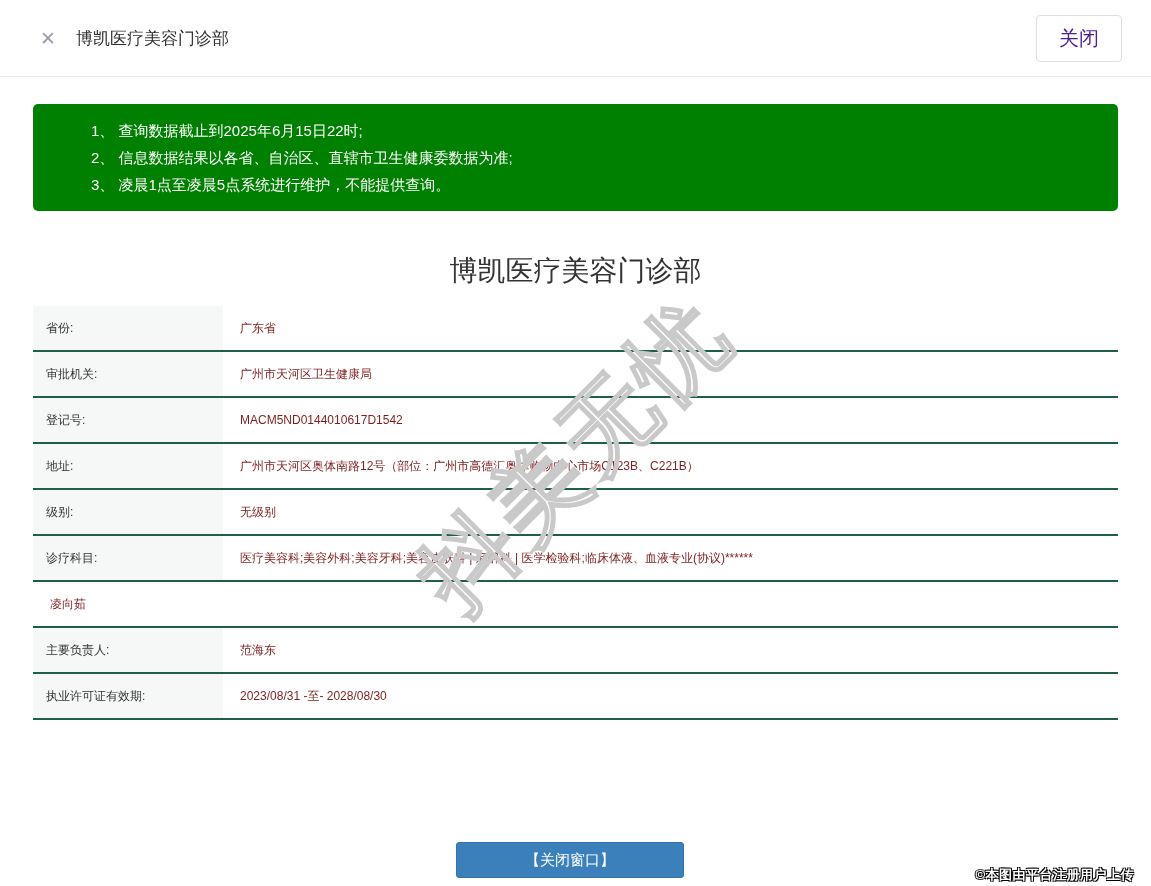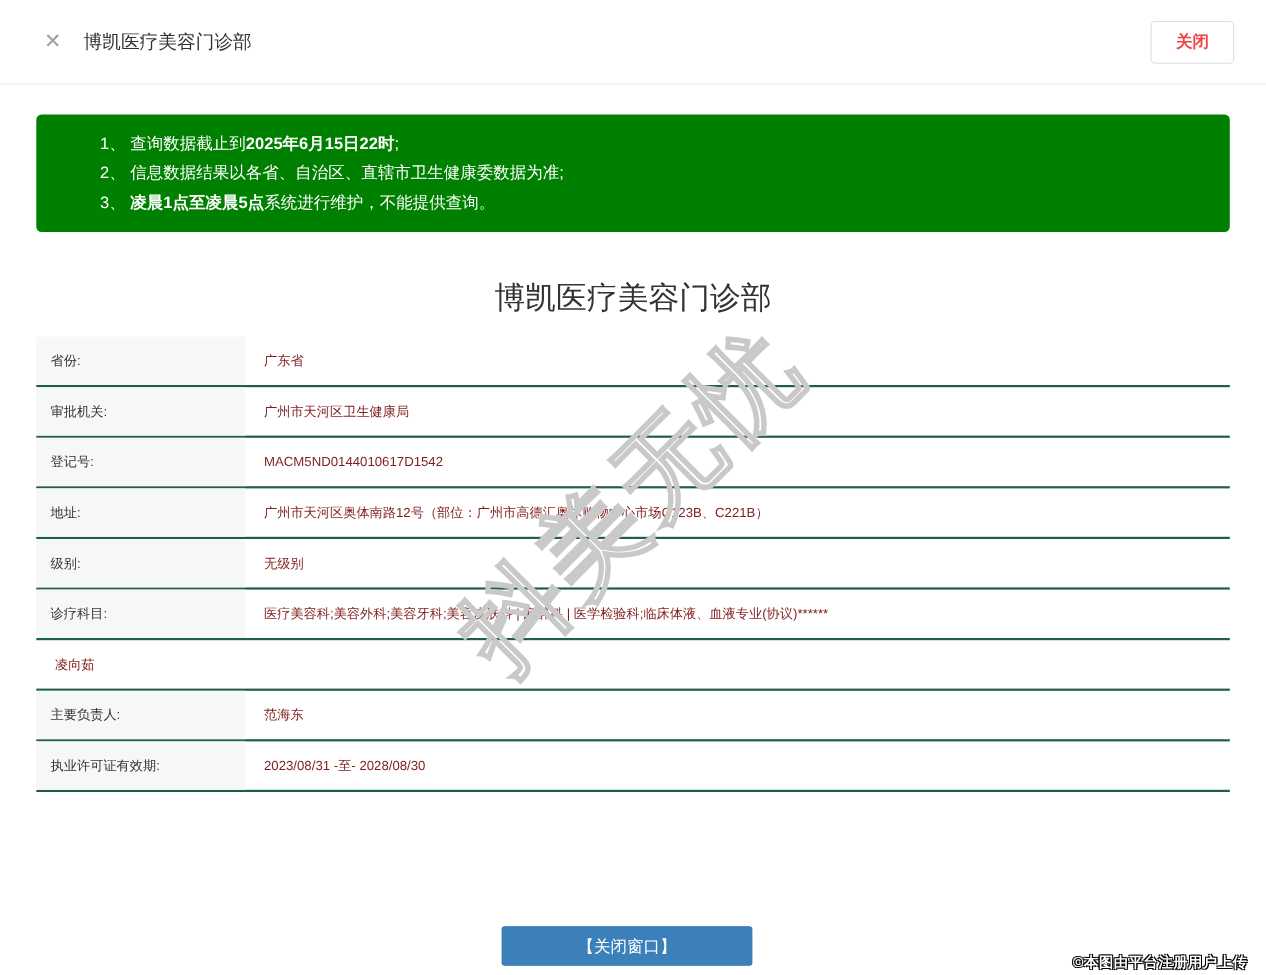--- a/index.html
+++ b/index.html
@@ -13,32 +13,31 @@
     height:77px;border-bottom:1px solid #ebebeb;background:#fff;
     display:flex;align-items:center;box-sizing:border-box;
     padding:0 29px 0 40px;
   }
   .close-x{
     font-size:19px;color:#9aa0a6;margin-right:20px;cursor:pointer;
     line-height:1;user-select:none;
   }
   .header-title{font-size:17px;color:#303133;flex:1;}
   .btn-header-close{
-    border:1px solid #dcdfe6;background:#fff;color:#ef4444;
-    font-size:15px;padding:9px 22px;border-radius:4px;cursor:pointer;
+    border:1px solid #dcdfe6;background:#fff;color:#4c1d95;
+    font-size:20px;padding:9px 22px;border-radius:4px;cursor:pointer;
     font-family:inherit;
-    font-weight:bold;
   }
   
   .notice{
     margin:27px 33px 0 33px;background:#008000;border-radius:5px;
     color:#fff;padding:13px 20px 13px 58px;font-size:15px;
   }
   .notice-line{line-height:27px;white-space:nowrap;}
-  .notice-line b{font-weight:bold;}
+  .notice-line b{font-weight:normal;}
   
   .detail-title{
     margin:40px 0 0 0;text-align:center;font-size:28px;font-weight:400;
     color:#333;line-height:40px;
   }
   .detail-table{margin:15px 33px 0 33px;}
   .detail-row{
     display:flex;height:46px;box-sizing:border-box;
     border-bottom:2px solid #215d4c;align-items:stretch;
   }

